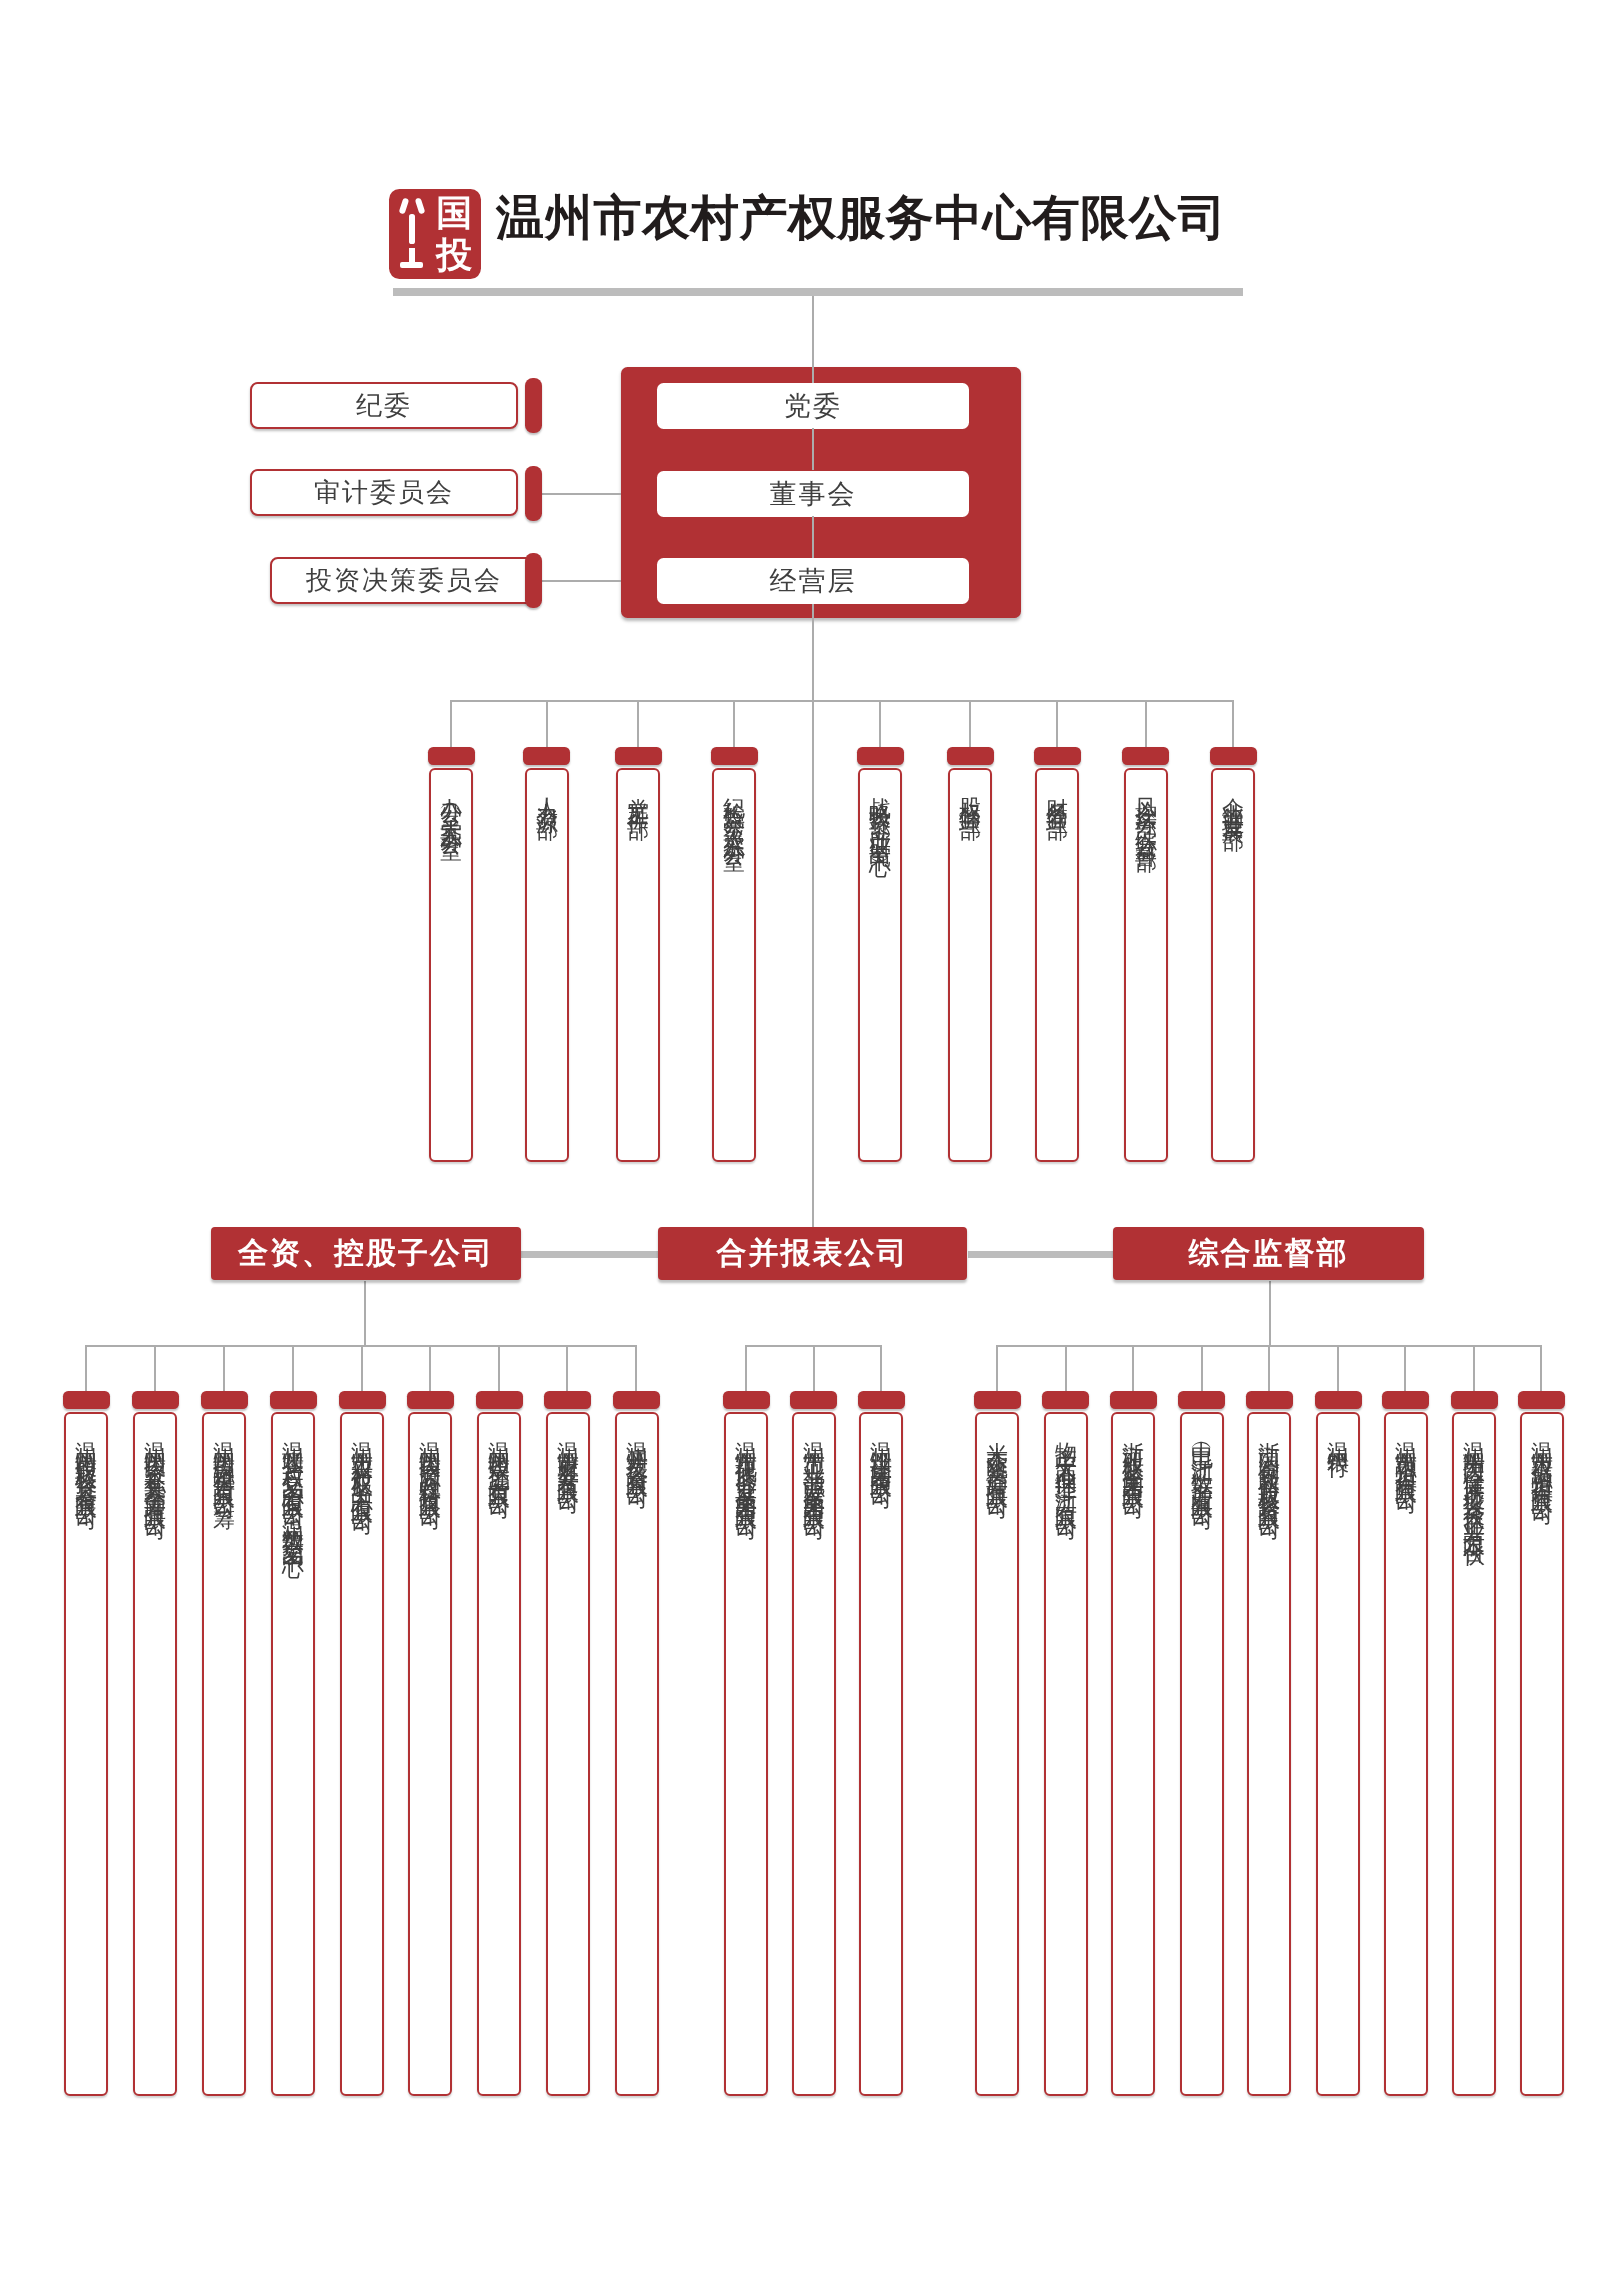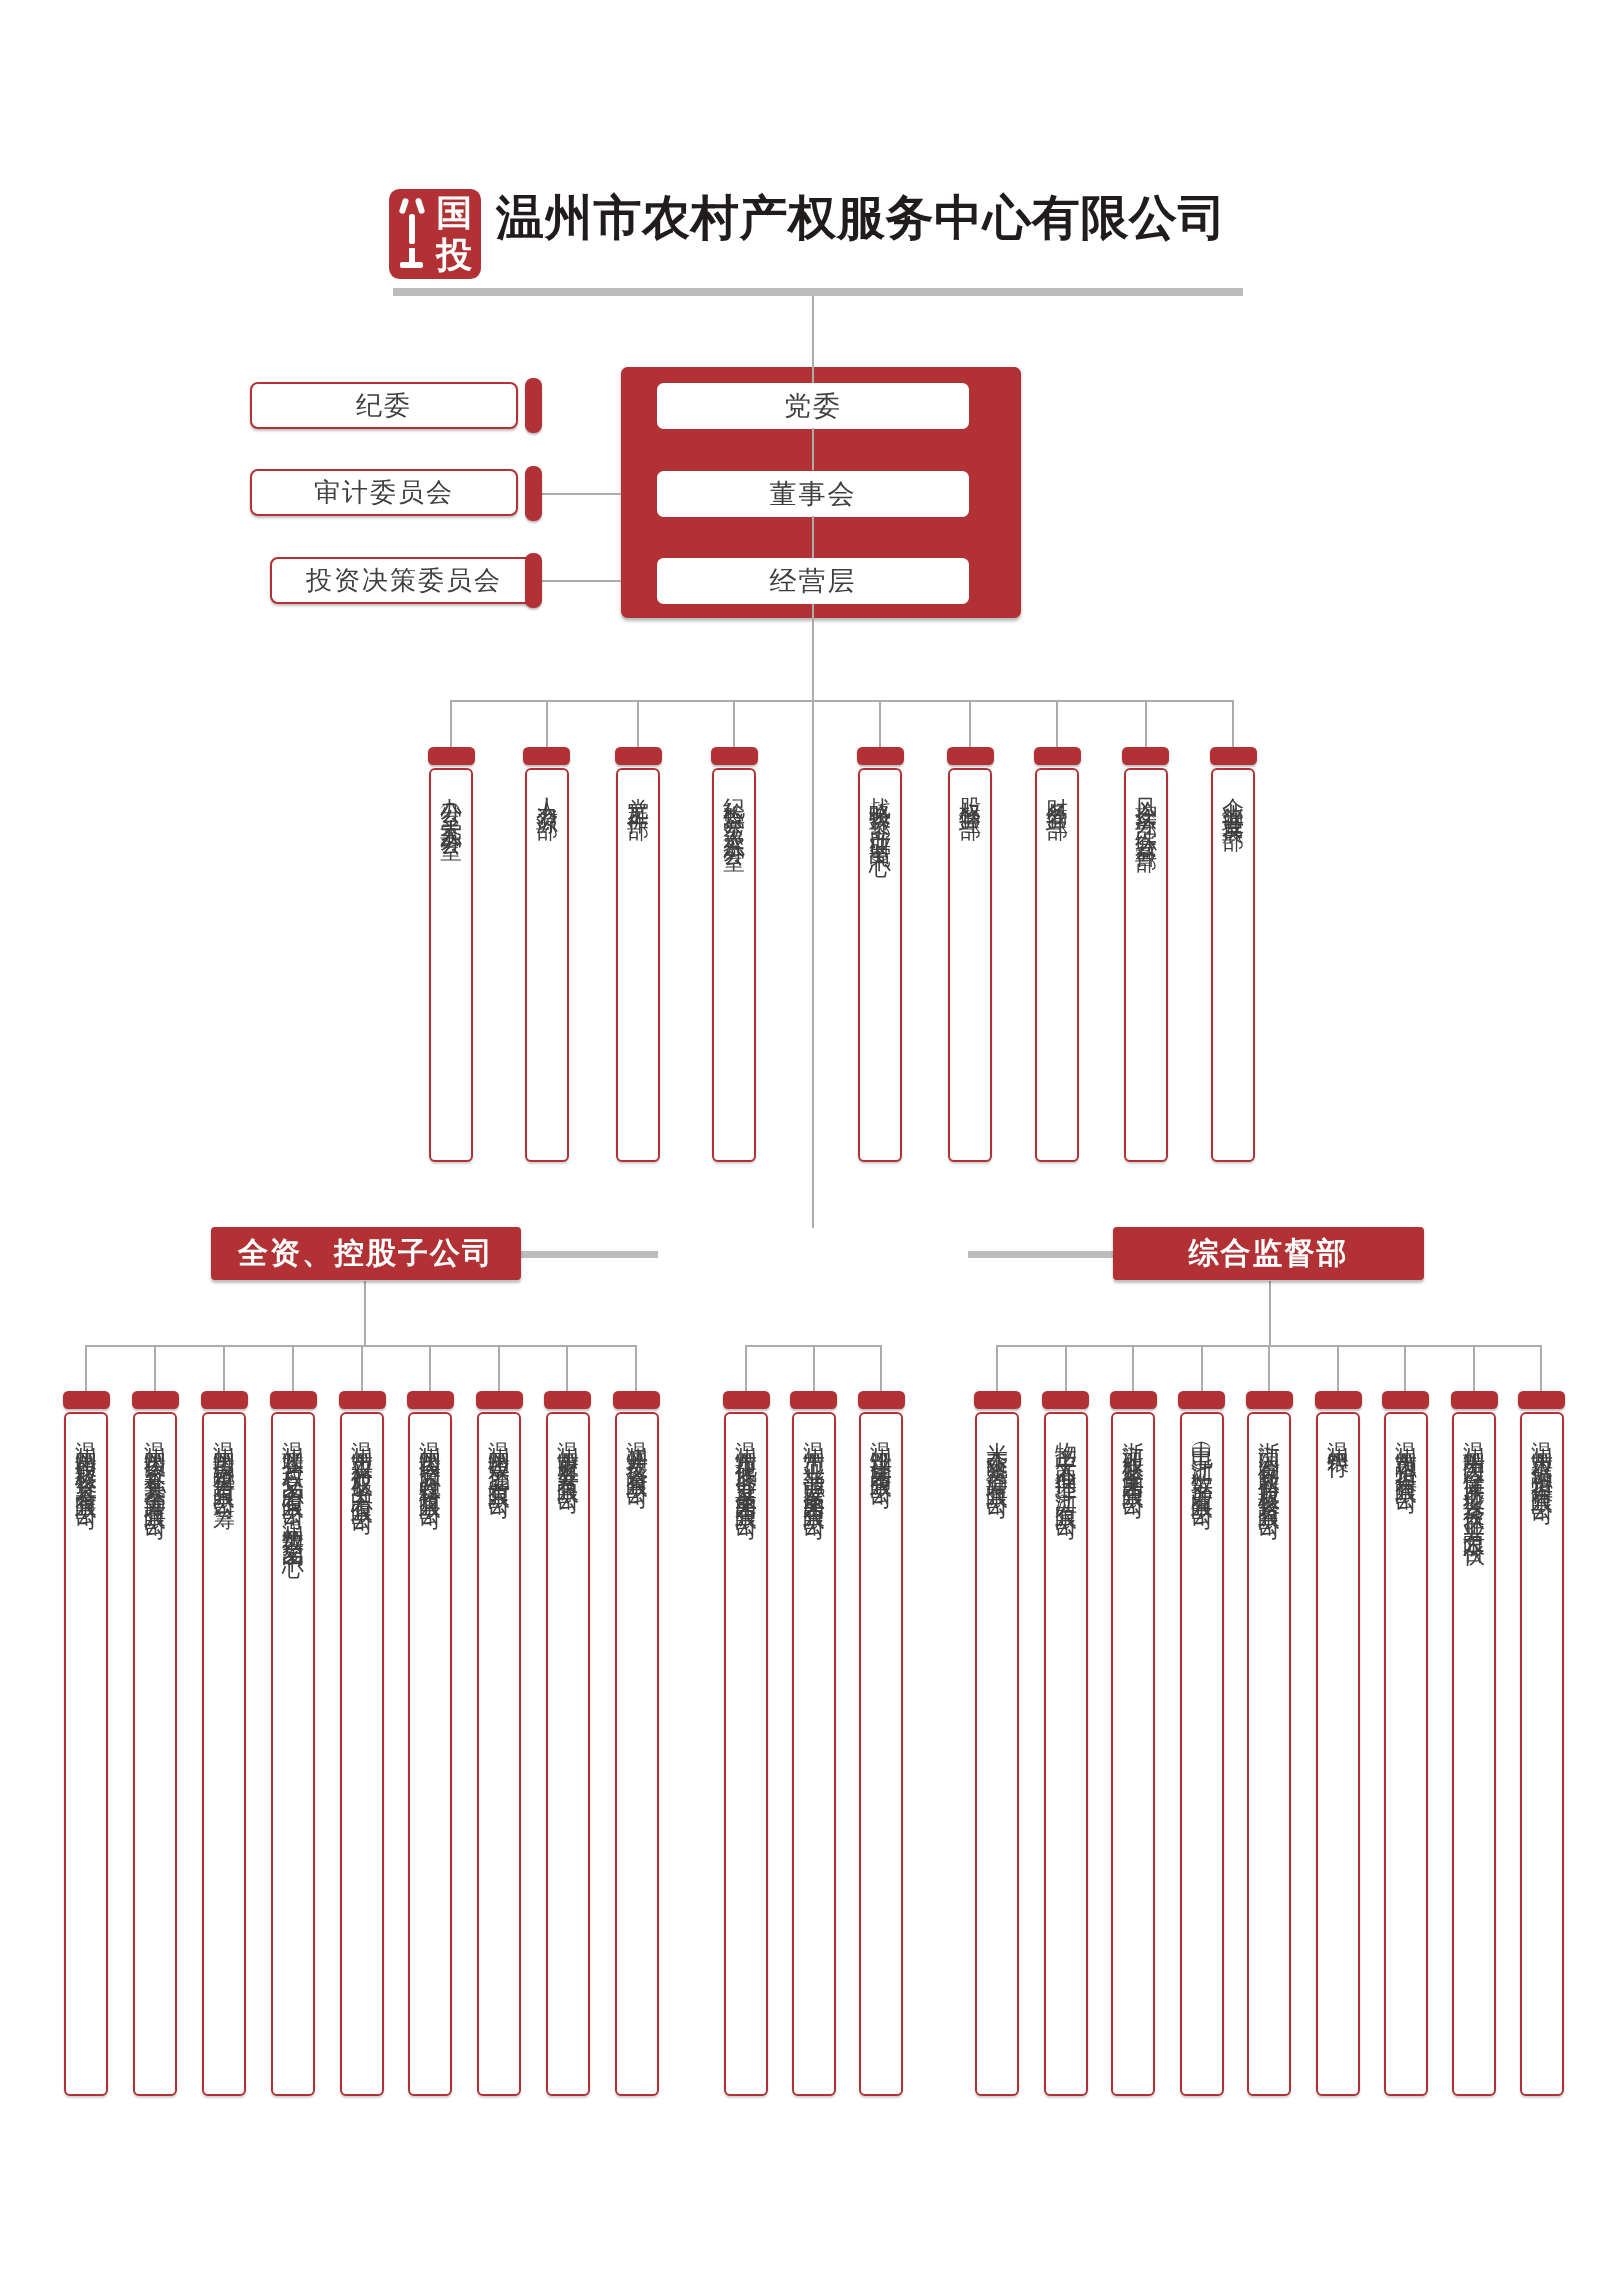--- a/index.html
+++ b/index.html
@@ -152,20 +152,21 @@
       <span class="vtext">财务管理部</span>
     </div>
   <div class="vbox dept-box" style="left:1124px;">
       <span class="vtext">风控法务部（综合监督部）</span>
     </div>
   <div class="vbox dept-box" style="left:1211px;">
       <span class="vtext">企业管理发展部</span>
     </div>
 
   <div class="gheader" style="left:211px;width:310px;font-family:Liberation Serif, serif;">全资、控股子公司</div>
+  <div class="gheader" style="left:658px;width:309px;">合并报表公司</div>
   <div class="gheader" style="left:1113px;width:311px;">综合监督部</div>
   <div class="hline thick" style="left:521px;top:1251px;width:137px;"></div>
   <div class="hline thick" style="left:968px;top:1251px;width:146px;"></div>
 
   <div class="vline" style="left:364px;top:1281px;height:64px;"></div>
   <div class="vline" style="left:1269px;top:1281px;height:64px;"></div>
   <div class="hline" style="left:87px;top:1345px;width:550px;"></div>
   <div class="hline" style="left:746px;top:1345px;width:135px;"></div>
   <div class="hline" style="left:997px;top:1345px;width:544px;"></div>
 

